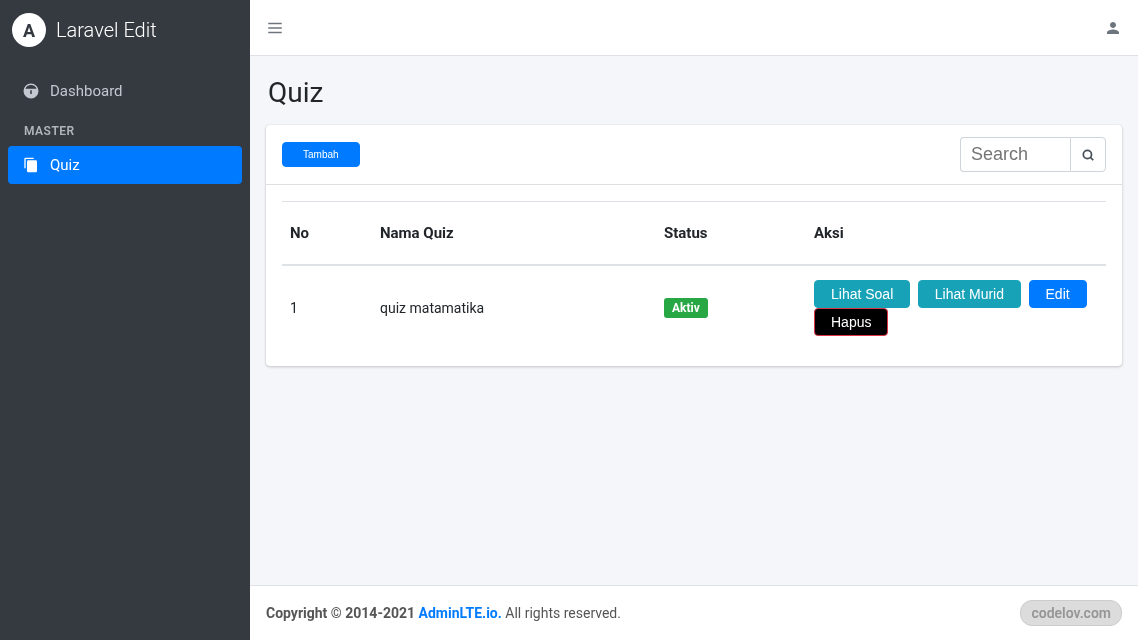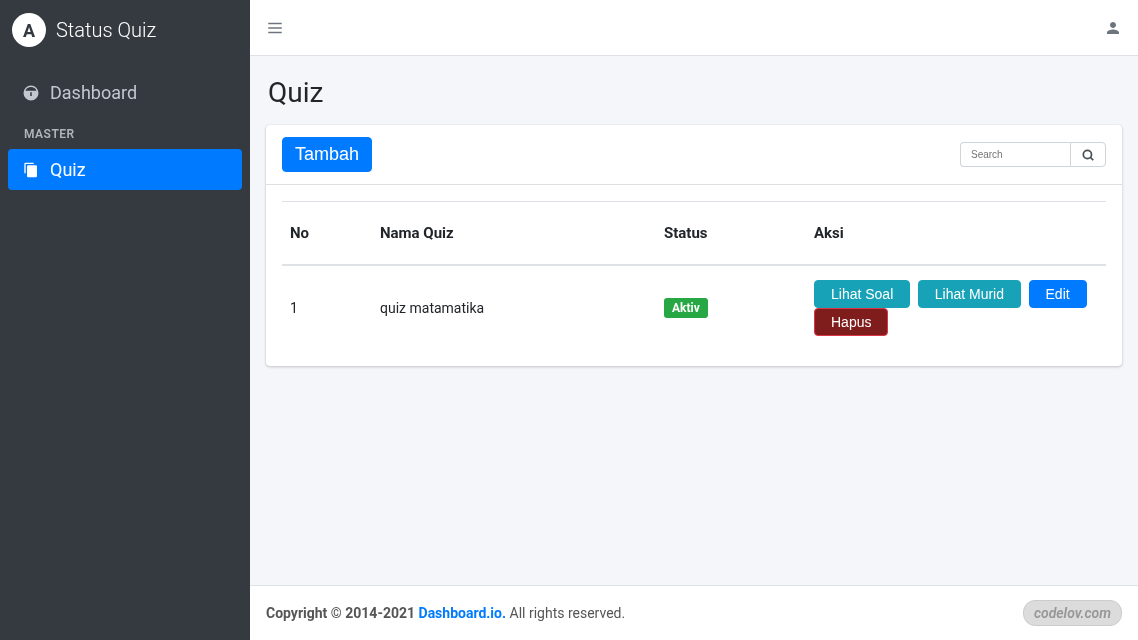--- a/index.html
+++ b/index.html
@@ -5,66 +5,66 @@
 * { margin: 0; padding: 0; box-sizing: border-box; }
 body { font-family: -apple-system, BlinkMacSystemFont, "Segoe UI", Roboto, "Helvetica Neue", Arial, sans-serif; font-size: 14px; color: #212529; background: #f4f6f9; height: 640px; overflow: hidden; }
 .wrapper { display: flex; height: 100%; }
 
 
 .sidebar { width: 250px; background: #343a40; color: #c2c7d0; display: flex; flex-direction: column; flex-shrink: 0; }
 .brand { display: flex; align-items: center; padding: 13px 12px; font-size: 20px; font-weight: 300; color: #fff; }
 .brand-logo { width: 34px; height: 34px; border-radius: 50%; background: #fff; color: #343a40; display: flex; align-items: center; justify-content: center; font-weight: 700; font-size: 18px; margin-right: 10px; }
 .nav-section { padding: 10px 8px; }
 .nav-header { color: #b0b5ba; font-size: 12px; font-weight: 600; padding: 12px 16px 6px; letter-spacing: 0.5px; }
-.nav-item { display: flex; align-items: center; padding: 10px 12px; border-radius: 4px; margin: 2px 0; cursor: pointer; font-size: 18px; }
+.nav-item { display: flex; align-items: center; padding: 10px 12px; border-radius: 4px; margin: 2px 0; cursor: pointer; font-size: 15px; }
 .nav-item.active { background: #007bff; color: #fff; }
 .nav-item .icon { width: 22px; margin-right: 8px; display: inline-flex; align-items: center; justify-content: center; }
 
 
 .main { flex: 1; display: flex; flex-direction: column; }
 .topbar { background: #fff; height: 56px; display: flex; align-items: center; justify-content: space-between; padding: 0 16px; border-bottom: 1px solid #dee2e6; }
 .hamburger { cursor: pointer; color: #6c757d; }
 .user-icon { cursor: pointer; color: #6c757d; }
 
 
 .content { flex: 1; padding: 14px 16px 0; overflow: auto; }
 .page-title { font-size: 28px; font-weight: 400; margin: 6px 0 16px 2px; }
 .card { background: #fff; border-radius: 4px; box-shadow: 0 0 1px rgba(0,0,0,.125), 0 1px 3px rgba(0,0,0,.2); }
 .card-header { padding: 12px 16px; border-bottom: 1px solid rgba(0,0,0,.125); display: flex; align-items: center; justify-content: space-between; }
-.btn { display: inline-block; padding: 6px 12px; font-size: 18px; font-weight: 400; border: 1px solid transparent; border-radius: 4px; cursor: pointer; color: #fff; }
+.btn { display: inline-block; padding: 6px 20px; font-size: 10px; font-weight: 400; border: 1px solid transparent; border-radius: 4px; cursor: pointer; color: #fff; }
 .btn-primary { background: #007bff; border-color: #007bff; }
 .btn-info { background: #17a2b8; border-color: #17a2b8; }
-.btn-danger { background: #7f1d1d; border-color: #dc3545; }
+.btn-danger { background: #000000; border-color: #dc3545; }
 .search-group { display: flex; }
-.search-input { width: 110px; padding: 6px 10px; font-size: 10px; border: 1px solid #ced4da; border-radius: 4px 0 0 4px; border-right: none; outline: none; }
+.search-input { width: 110px; padding: 6px 10px; font-size: 18px; border: 1px solid #ced4da; border-radius: 4px 0 0 4px; border-right: none; outline: none; }
 .search-btn { width: 36px; border: 1px solid #ced4da; background: #fff; border-radius: 0 4px 4px 0; cursor: pointer; display: flex; align-items: center; justify-content: center; color: #495057; }
 
 .card-body { padding: 16px; }
 table { width: 100%; border-collapse: collapse; }
 th { text-align: left; padding: 22px 8px; font-weight: 700; border-top: 1px solid #dee2e6; border-bottom: 2px solid #dee2e6; font-size: 15px; }
 td { padding: 14px 8px; border-top: 1px solid #dee2e6; vertical-align: middle; }
 .badge { display: inline-block; padding: 3px 8px; font-size: 12px; font-weight: 700; border-radius: 3px; color: #fff; }
 .badge-success { background: #28a745; }
 .action-cell .btn { margin-right: 4px; padding: 5px 16px; font-size: 14px; }
 
 
 .footer { background: #fff; padding: 14px 16px; border-top: 1px solid #dee2e6; color: #555; font-size: 14px; display: flex; justify-content: space-between; align-items: center; }
 .footer a { color: #007bff; text-decoration: none; font-weight: 700; }
-.watermark { background: #dcdcdc; color: #969696; padding: 4px 10px; border-radius: 12px; font-weight: 600; font-size: 14px; border: 1px solid #ccc; font-style: italic; }
+.watermark { background: #dcdcdc; color: #969696; padding: 4px 10px; border-radius: 12px; font-weight: 600; font-size: 14px; border: 1px solid #ccc; }
 
 svg { display: block; }
 </style>
 </head>
 <body>
 
 <div class="wrapper">
   <aside class="sidebar">
     <div class="brand">
       <span class="brand-logo">A</span>
-      <span>Status Quiz</span>
+      <span>Laravel Edit</span>
     </div>
     <nav class="nav-section">
       <div class="nav-item">
         <span class="icon">
           <svg width="18" height="18" viewBox="0 0 24 24" fill="currentColor">
               <path d="M12 2a10 10 0 1 0 0 20 10 10 0 0 0 0-20zm0 2a8 8 0 0 1 7.4 5H4.6A8 8 0 0 1 12 4zm-1 7h2v5h-2z"></path>
             </svg>
         </span>
         <span>Dashboard</span>
       </div>
@@ -140,19 +140,19 @@
               </tr>
             </tbody>
           </table>
         </div>
       </div>
     </div>
 
     <div class="footer">
       <div>
         <strong>
-          <span>Copyright © 2014-2021 </span><a href="#">Dashboard.io.</a>
+          <span>Copyright © 2014-2021 </span><a href="#">AdminLTE.io.</a>
         </strong><span> All rights reserved.</span>
       </div>
       <span class="watermark">codelov.com</span>
     </div>
   </div>
 </div>
 
 </body></html>

